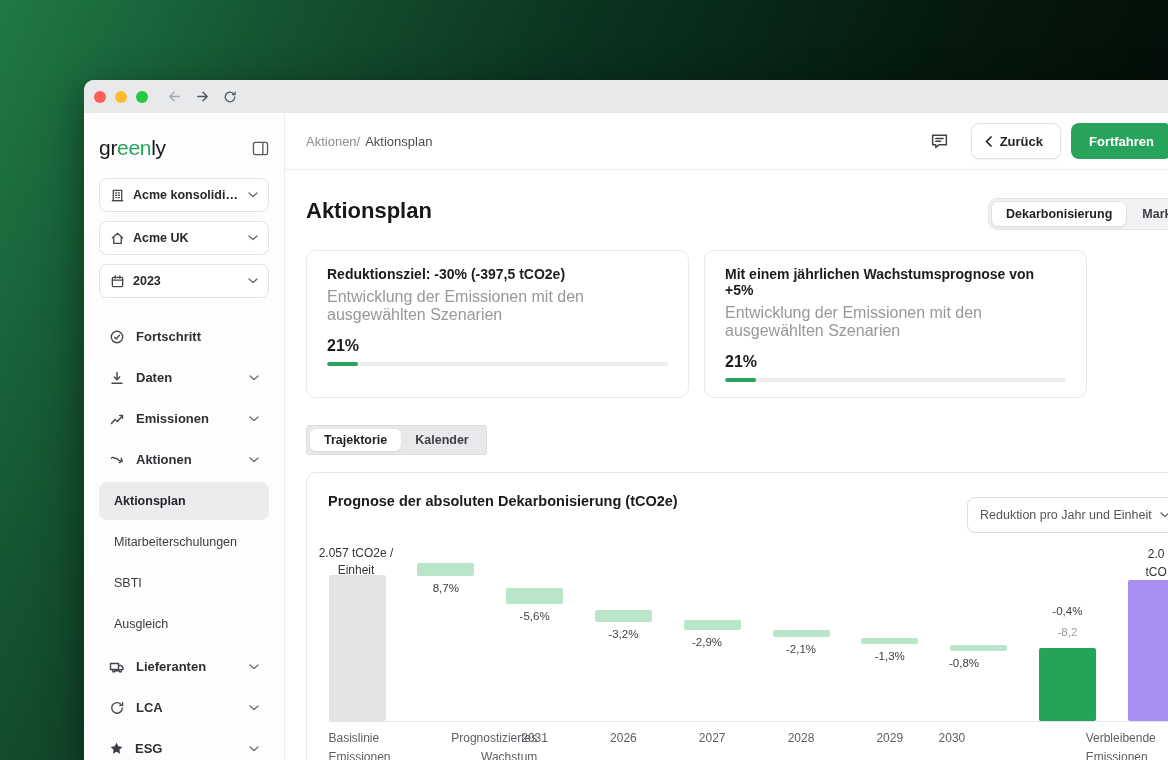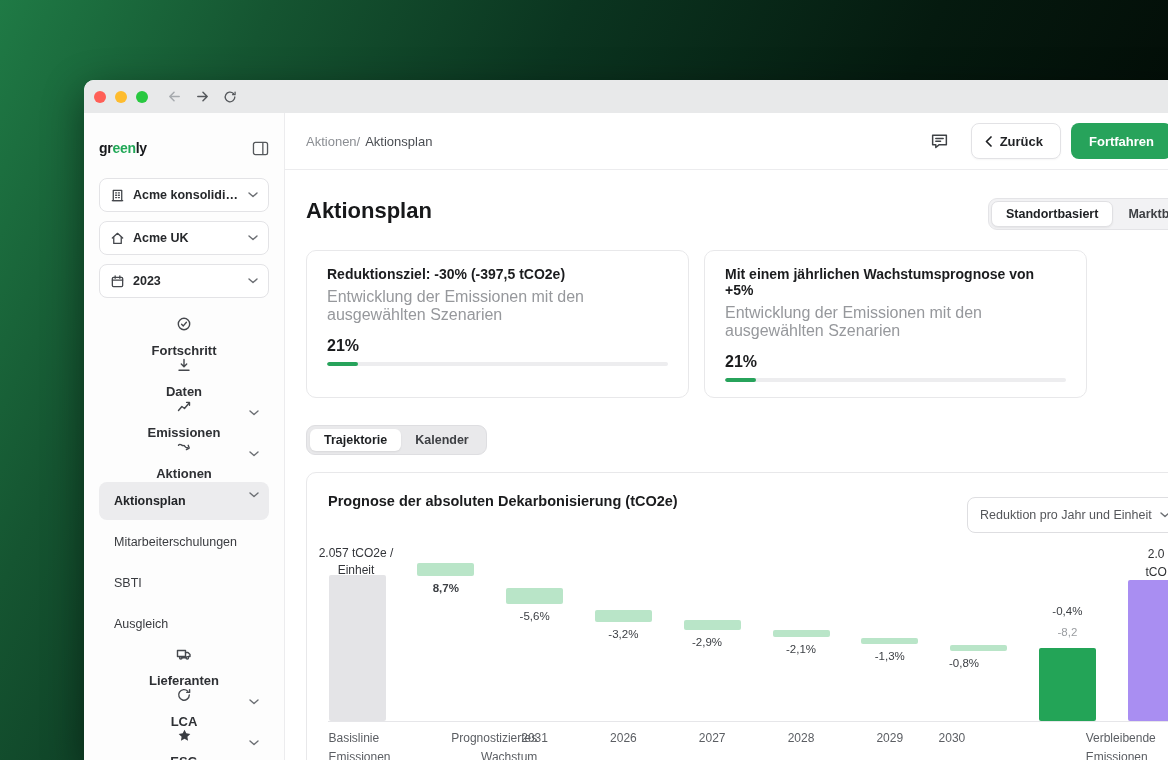--- a/index.html
+++ b/index.html
@@ -13,32 +13,32 @@
   .dot{width:12px;height:12px;border-radius:50%;margin-right:9px;}
   .dot.red{background:#ff5f57}.dot.yellow{background:#febc2e}.dot.green{background:#28c840}
   .navbtn{display:flex;align-items:center;justify-content:center;width:22px;height:22px;margin-left:6px;}
   .navbtn:first-of-type{margin-left:20px;}
   .navbtn svg{display:block}
   
   .app{display:flex;height:647px;background:#fff;}
   .sidebar{width:201px;box-sizing:border-box;flex:none;border-right:1px solid #ececee;
     padding:20px 15px 0;background:#fdfdfd;}
   .logo-row{display:flex;align-items:center;justify-content:space-between;height:30px;margin-bottom:15px;}
-  .logo{font-size:14px;font-weight:700;color:#17191c;letter-spacing:-.3px;}
+  .logo{font-size:21px;font-weight:400;color:#17191c;letter-spacing:-.3px;}
   .logo .green{color:#21a857;}
   .collapse-btn{display:flex;align-items:center;cursor:pointer;}
   .selector{height:34px;box-sizing:border-box;border:1px solid #e3e3e6;border-radius:8px;background:#fff;
     display:flex;align-items:center;gap:8px;padding:0 10px;margin-bottom:9px;font-size:12.5px;
     font-weight:600;color:#26282b;cursor:pointer;white-space:nowrap;overflow:hidden;}
   .selector .sel-label{overflow:hidden;text-overflow:ellipsis;}
   .selector .chev,.nav-item .chev{margin-left:auto;display:flex;align-items:center;}
   .icn{display:flex;align-items:center;flex:none;}
   .nav{margin-top:18px;}
   .nav-item{height:41px;display:flex;align-items:center;gap:11px;padding:0 10px;border-radius:8px;
-    font-size:13px;font-weight:600;color:#2e3034;cursor:pointer;flex-direction:column;}
+    font-size:13px;font-weight:600;color:#2e3034;cursor:pointer;}
   .nav-sub{margin:2px 0;}
   .nav-sub-item{height:38px;margin-bottom:3px;display:flex;align-items:center;padding:0 15px;border-radius:8px;
     font-size:12.5px;font-weight:500;color:#3a3c40;cursor:pointer;white-space:nowrap;}
   .nav-sub-item.active{background:#ececee;font-weight:600;color:#232528;}
   
   .main{flex:1;display:flex;flex-direction:column;min-width:0;}
   .main-header{height:57px;box-sizing:border-box;border-bottom:1px solid #ececee;display:flex;
     align-items:center;padding:0 24px 0 21px;background:#fff;flex:none;}
   .breadcrumb{font-size:13px;color:#8b8e93;margin-right:auto;}
   .breadcrumb .current{color:#4a4d52;margin-left:5px;}
@@ -57,21 +57,21 @@
     border-radius:7px;cursor:pointer;border:1px solid transparent;}
   .seg.active{background:#fff;border:1px solid #e0e0e3;box-shadow:0 1px 2px rgba(0,0,0,.06);color:#1e2023;}
   .stat-row{display:flex;gap:15px;margin-top:26px;}
   .stat-card{width:383px;box-sizing:border-box;border:1px solid #e8e8ea;border-radius:10px;background:#fff;
     padding:15px 20px;}
   .card-title{font-size:14px;font-weight:700;color:#1b1c1e;}
   .card-sub{font-size:16px;color:#96989c;margin-top:6px;}
   .card-pct{font-size:16px;font-weight:700;color:#1b1c1e;margin-top:13px;}
   .progress{margin-top:7px;height:4px;background:#ededef;border-radius:2px;position:relative;overflow:hidden;}
   .progress i{position:absolute;left:0;top:0;bottom:0;background:#27a35b;border-radius:2px;}
-  .view-tabs{margin-top:27px;display:inline-flex;background:#e9e9eb;border:1px solid #dedee1;border-radius:9px;
+  .view-tabs{margin-top:27px;display:inline-flex;background:#e9e9eb;border:1px solid #dedee1;border-radius:3px;
     padding:3px;height:30px;box-sizing:border-box;}
   .vtab{padding:0 14px;display:flex;align-items:center;font-size:12.5px;font-weight:600;color:#3e4044;
     border-radius:6px;cursor:pointer;}
   .vtab.active{background:#fff;box-shadow:0 1px 2px rgba(0,0,0,.08);color:#1e2023;}
   .chart-card{margin-top:17px;width:876px;height:360px;box-sizing:border-box;border:1px solid #e8e8ea;
     border-radius:10px;background:#fff;position:relative;}
   .chart-title{position:absolute;left:21px;top:20px;font-size:14.5px;font-weight:700;color:#1b1c1e;}
   .chart-select{position:absolute;left:660px;top:24px;width:216px;height:36px;box-sizing:border-box;
     border:1px solid #dedee1;border-radius:8px;display:flex;align-items:center;padding:0 12px;
     font-size:12.5px;color:#54565a;cursor:pointer;background:#fff;white-space:nowrap;}
@@ -295,21 +295,21 @@
           </button>
           <button class="continue-btn">
               <span>Fortfahren</span>
             </button>
         </div>
 
         <div class="content">
           <div class="page-title">Aktionsplan</div>
 
           <div class="scope-toggle">
-            <span class="seg active">Standortbasiert</span>
+            <span class="seg active">Dekarbonisierung</span>
             <span class="seg">Marktbasiert</span>
           </div>
 
           <div class="stat-row">
             <div class="stat-card">
               <div class="card-title">Reduktionsziel: -30% (-397,5 tCO2e)</div>
               <div class="card-sub">Entwicklung der Emissionen mit den ausgewählten Szenarien</div>
               <div class="card-pct">21%</div>
               <div class="progress">
                   <i style="width: 9%;"></i>
@@ -341,21 +341,21 @@
                 </span>
             </div>
             <div class="plot">
               <div class="y-annot">
                 <span>2.057 tCO2e /</span><br>
                 <span>Einheit</span>
               </div>
             <div class="bar" style="left: 0.5px; width: 57px; top: 30px; height: 146px; background: rgb(228, 228, 231);"></div>
                 <div class="xlabel" style="left: 0.5px; width: 120px; text-align: left;">Basislinie<br>Emissionen<br>(2024)</div>
                 <div class="bar" style="left: 89.3px; width: 57px; top: 18px; height: 13px; background: rgb(185, 229, 200);"></div>
-                <div class="vlabel" style="left: 82.8px; top: 37px; font-weight: bold;">8,7%</div>
+                <div class="vlabel" style="left: 82.8px; top: 37px;">8,7%</div>
                 <div class="xlabel" style="left: 89.3px; width: 120px; text-align: right;">Prognostiziertes<br>Wachstum</div>
                 <div class="bar" style="left: 178.1px; width: 57px; top: 43px; height: 16px; background: rgb(185, 229, 200);"></div>
                 <div class="vlabel" style="left: 171.6px; top: 65px;">-5,6%</div>
                 <div class="xlabel" style="left: 166.6px; width: 80px; text-align: center;">2031</div>
                 <div class="bar" style="left: 266.9px; width: 57px; top: 65px; height: 12px; background: rgb(185, 229, 200);"></div>
                 <div class="vlabel" style="left: 260.4px; top: 83px;">-3,2%</div>
                 <div class="xlabel" style="left: 255.4px; width: 80px; text-align: center;">2026</div>
                 <div class="bar" style="left: 355.7px; width: 57px; top: 75px; height: 10px; background: rgb(185, 229, 200);"></div>
                 <div class="vlabel" style="left: 344px; top: 91px;">-2,9%</div>
                 <div class="xlabel" style="left: 344.2px; width: 80px; text-align: center;">2027</div>

